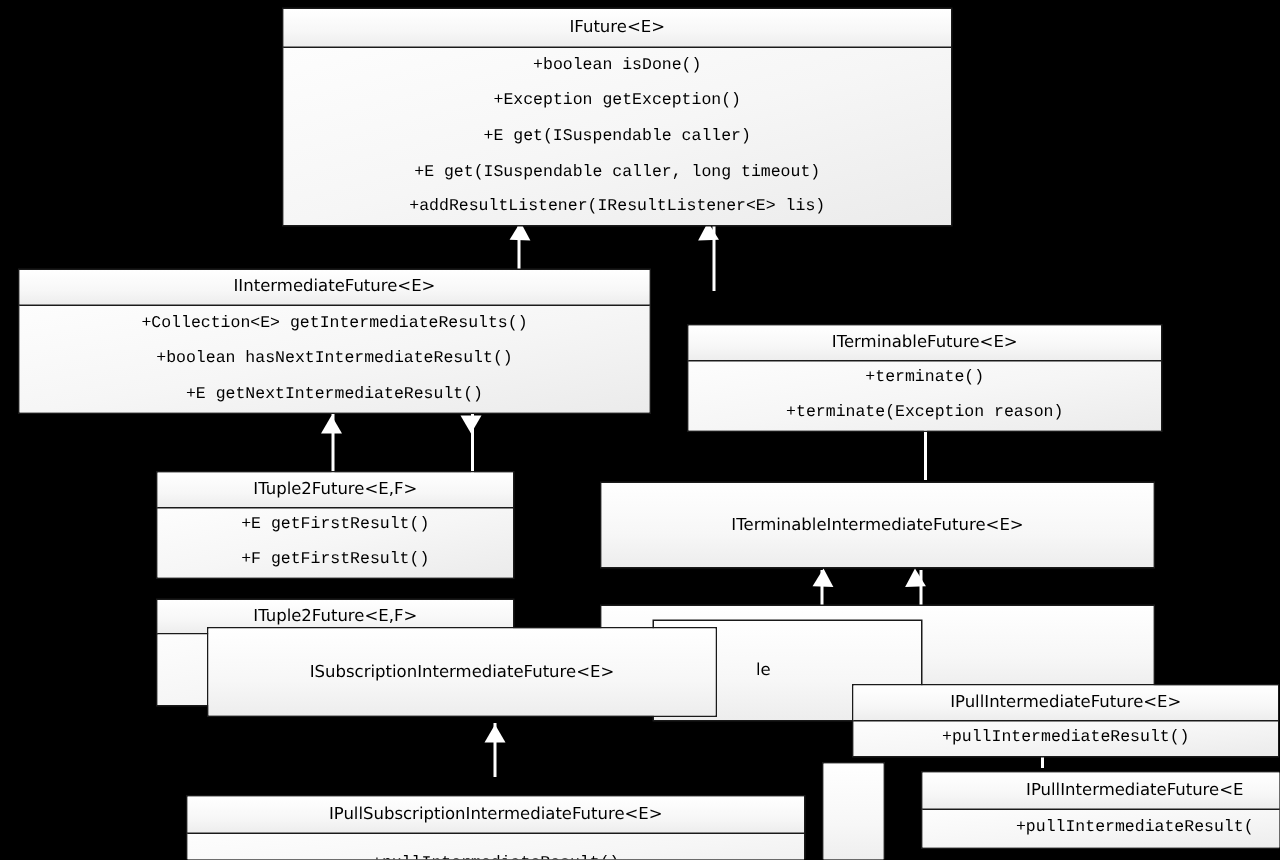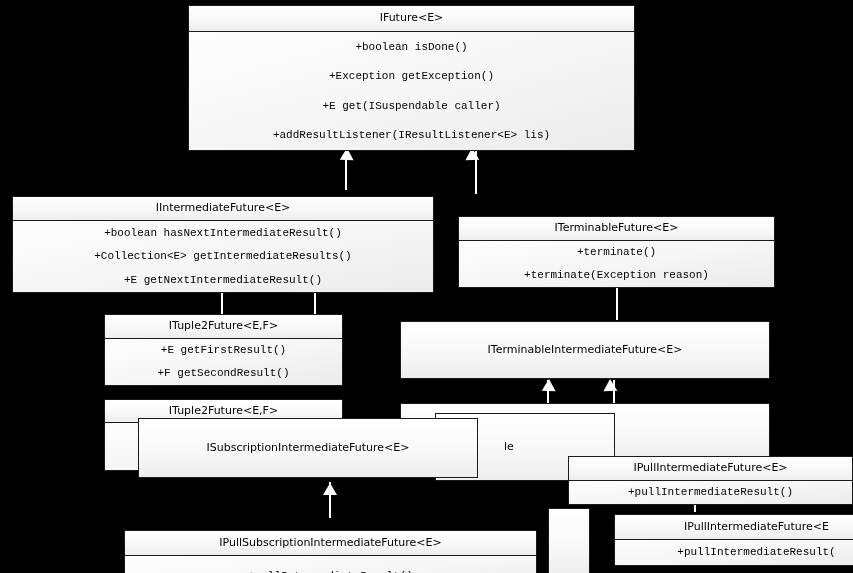--- a/index.html
+++ b/index.html
@@ -115,46 +115,47 @@
   <div class="arrow arrow-left" style="left:541px; top:381px;"></div>
   <div class="arrow arrow-right" style="left:606px; top:381px;"></div>
   <div class="arrow arrow-up" style="left:323px; top:483px;"></div>
 
   <div class="uml-class" style="left:188px; top:5px; width:447px; height:146px;">
     <div class="uml-name" style="height:25px;">IFuture&lt;E&gt;</div>
     <div class="uml-members">
       <div class="uml-member">+boolean isDone()</div>
       <div class="uml-member">+Exception getException()</div>
       <div class="uml-member">+E get(ISuspendable caller)</div>
+      <div class="uml-member">+E get(ISuspendable caller, long timeout)</div>
       <div class="uml-member">+addResultListener(IResultListener&lt;E&gt; lis)</div>
     </div>
   </div>
 
-  <div class="uml-class" style="left:12px; top:179px; width:422px; height:97px;margin-top:17px;">
+  <div class="uml-class" style="left:12px; top:179px; width:422px; height:97px;">
     <div class="uml-name" style="height:23px;">IIntermediateFuture&lt;E&gt;</div>
     <div class="uml-members">
+      <div class="uml-member">+Collection&lt;E&gt; getIntermediateResults()</div>
       <div class="uml-member">+boolean hasNextIntermediateResult()</div>
-      <div class="uml-member">+Collection&lt;E&gt; getIntermediateResults()</div>
       <div class="uml-member">+E getNextIntermediateResult()</div>
     </div>
   </div>
 
   <div class="uml-class" style="left:458px; top:192px; width:317px; height:72px;margin-top:24px;">
     <div class="uml-name" style="height:23px;">ITerminableFuture&lt;E&gt;</div>
     <div class="uml-members">
       <div class="uml-member">+terminate()</div>
       <div class="uml-member">+terminate(Exception reason)</div>
     </div>
   </div>
 
   <div class="uml-class" style="left:104px; top:314px; width:239px; height:72px;">
     <div class="uml-name" style="height:23px;">ITuple2Future&lt;E,F&gt;</div>
     <div class="uml-members">
       <div class="uml-member">+E getFirstResult()</div>
-      <div class="uml-member">+F getSecondResult()</div>
+      <div class="uml-member">+F getFirstResult()</div>
     </div>
   </div>
 
   <div class="uml-class no-members" style="left:400px; top:321px; width:370px; height:58px;">
     <div class="uml-name">ITerminableIntermediateFuture&lt;E&gt;</div>
   </div>
 
   <div class="uml-class no-members" style="left:104px; top:399px; width:239px; height:72px;">
     <div class="uml-name" style="height:23px; border-bottom:1px solid #1a1a1a;">ITuple2Future&lt;E,F&gt;</div>
     <div class="uml-members" style="border-top:none;"></div>

